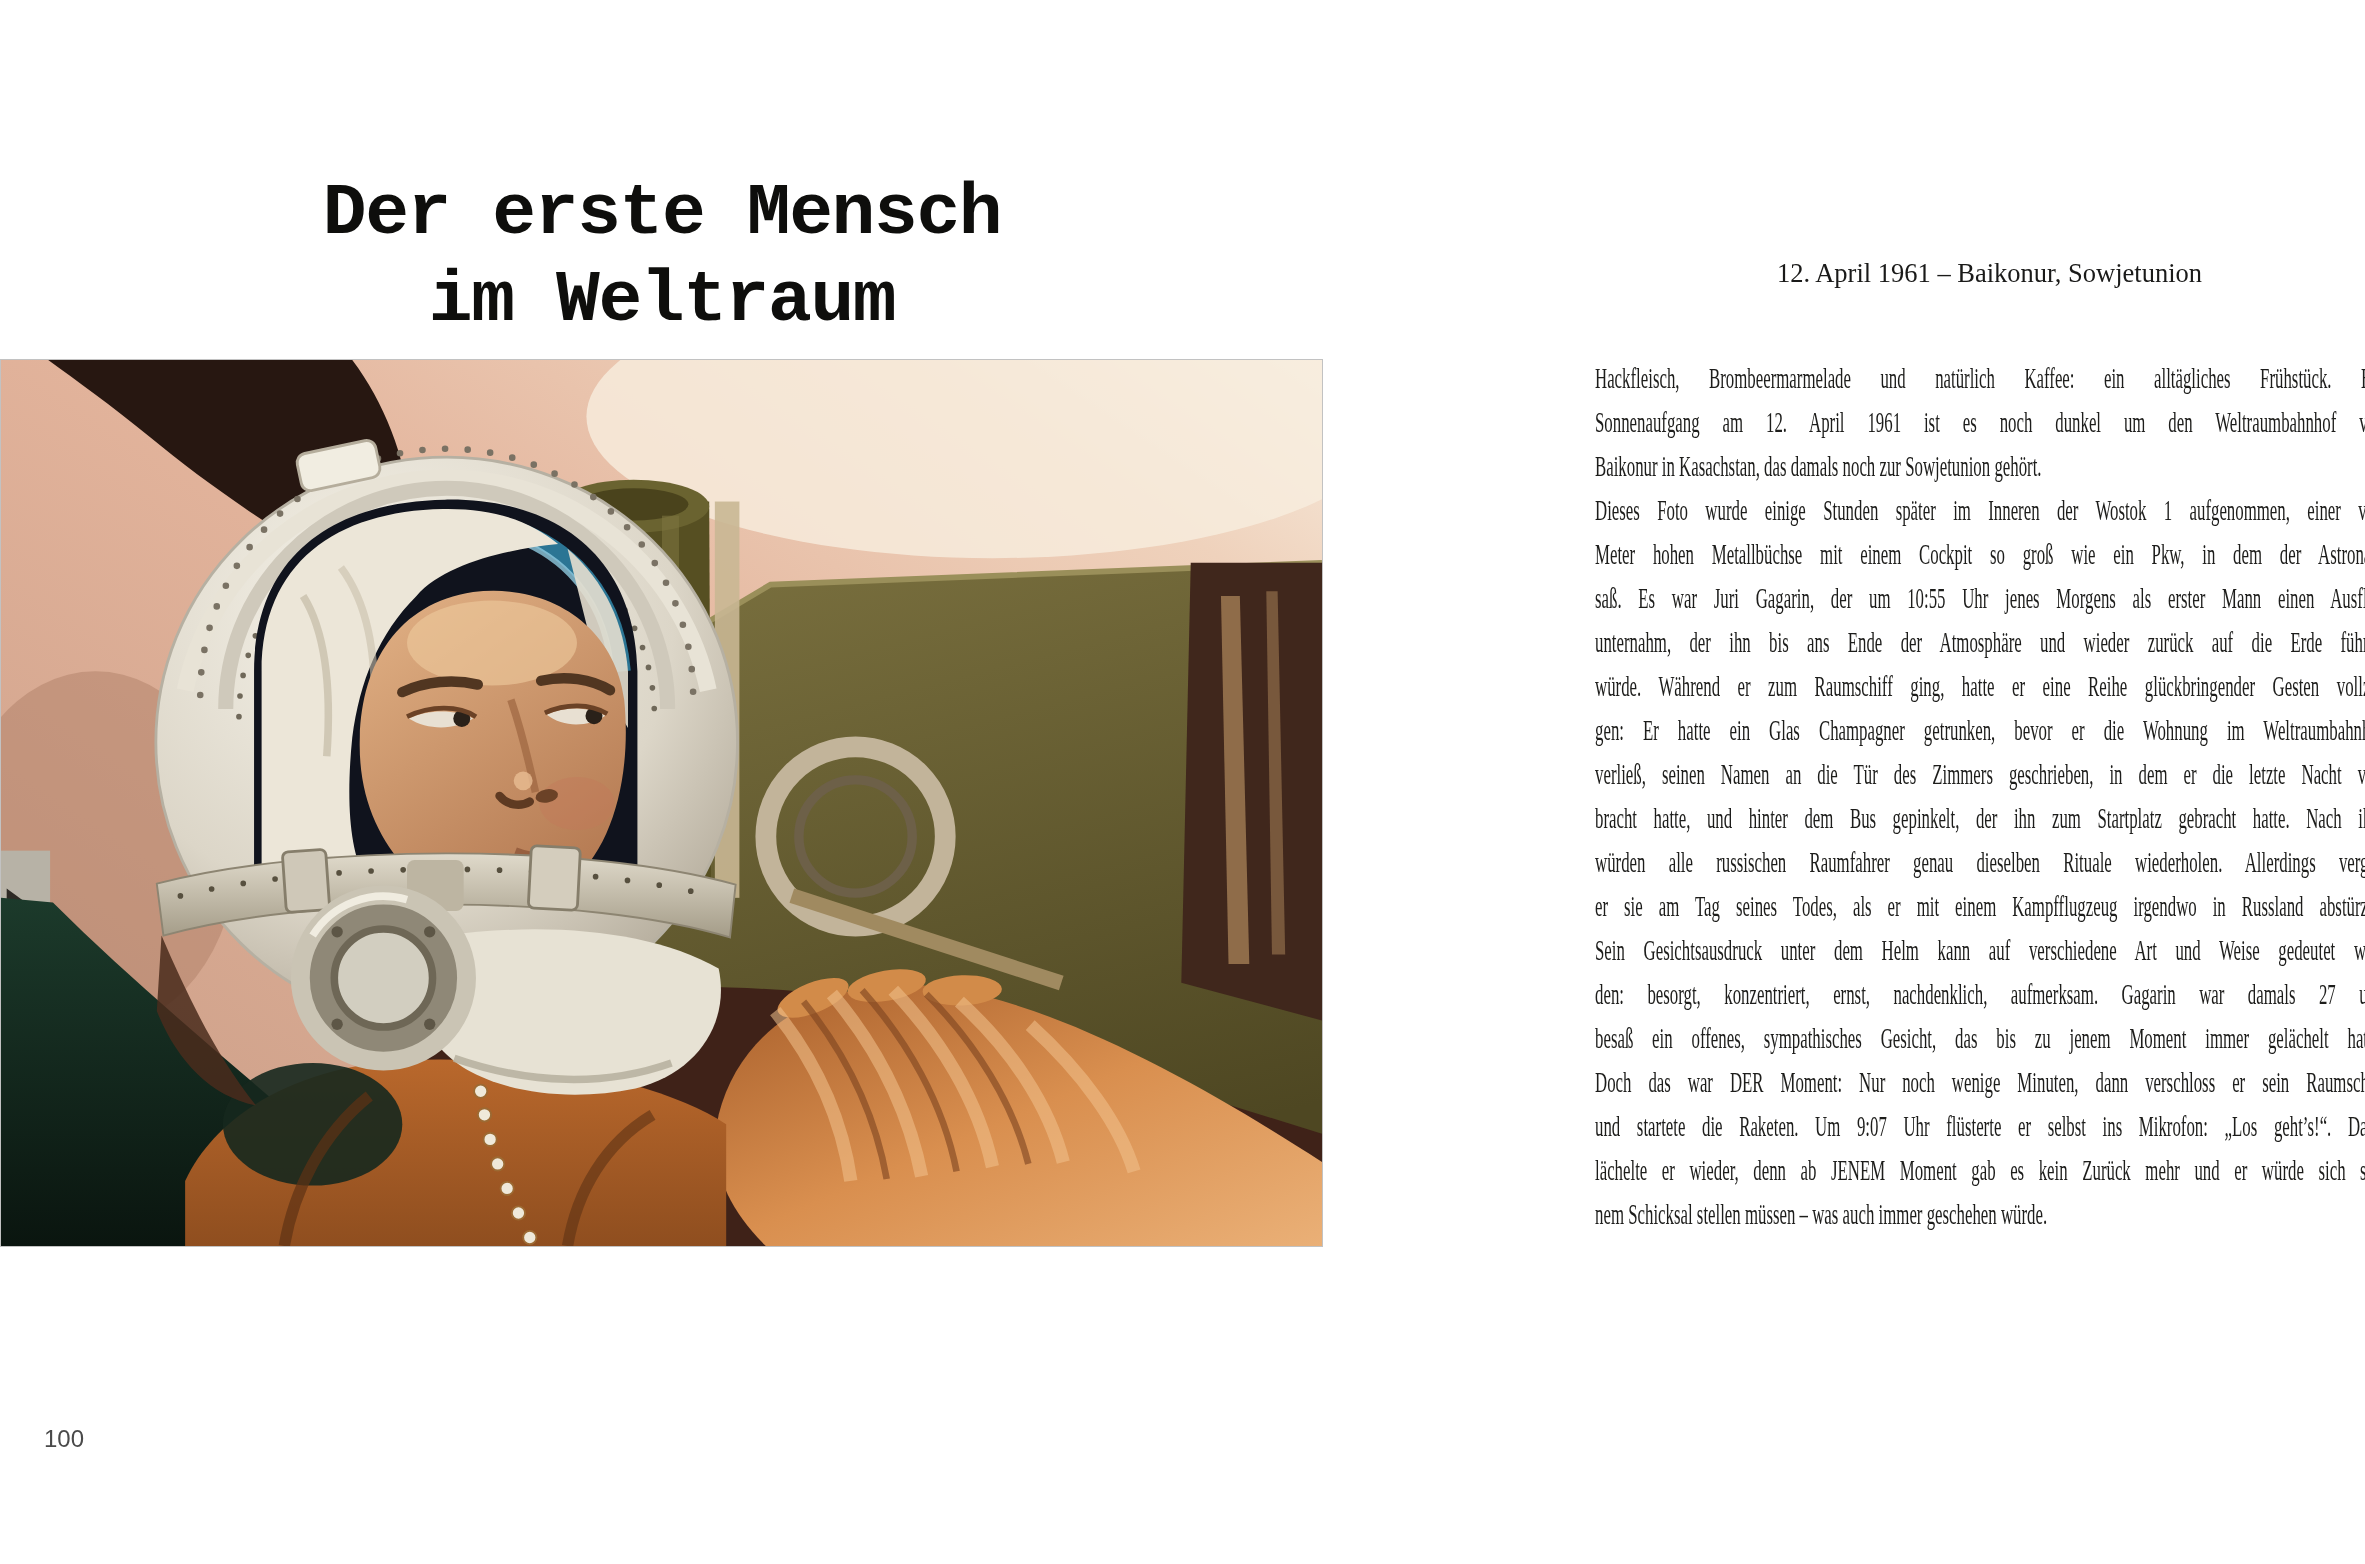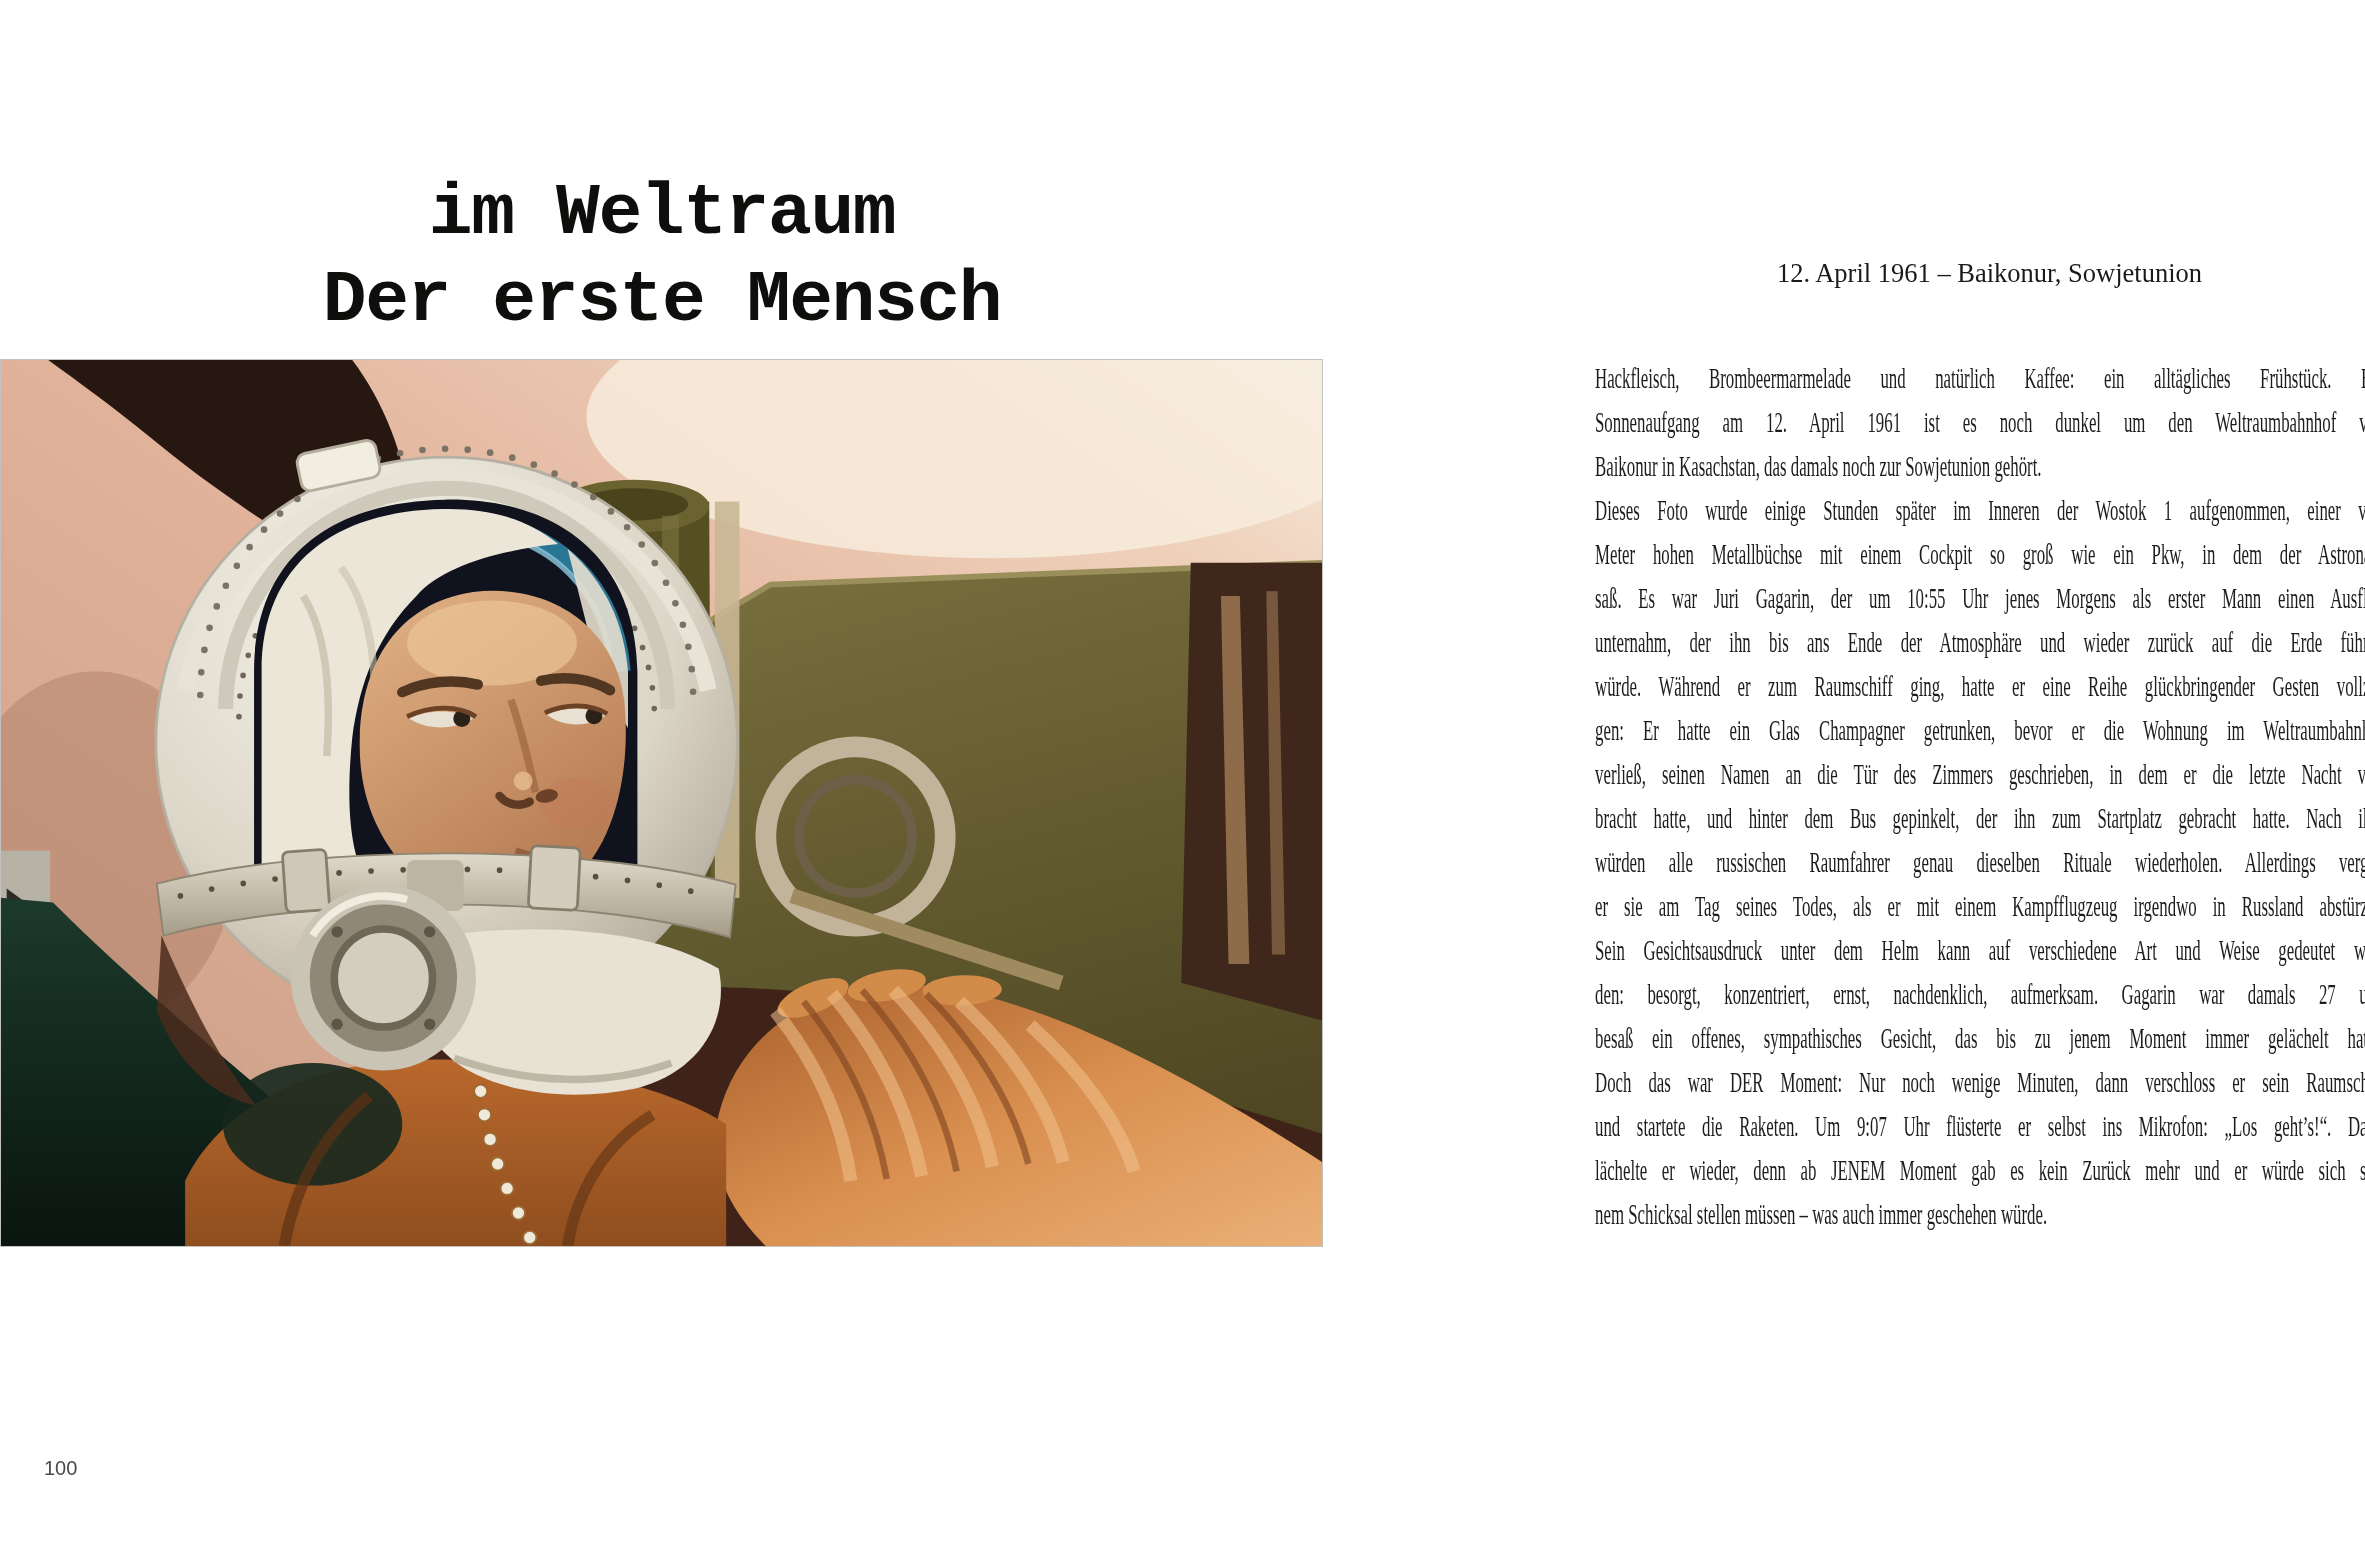--- a/index.html
+++ b/index.html
@@ -21,31 +21,31 @@
   .dateline{position:absolute;left:271px;top:258px;width:789px;text-align:center;
             font-size:26.5px;color:#1a1a19;}
 
   .bodytext{position:absolute;left:271px;top:356px;width:789px;}
   .line{height:44px;overflow:hidden;}
   .line-inner{width:1361px;transform:scaleX(0.58);transform-origin:left center;
               font-size:29px;line-height:44px;color:#1d1d1b;
               text-align:justify;text-align-last:justify;}
   .line.para-end .line-inner{text-align-last:left;}
 
-  .pagenum{position:absolute;top:1457px;font-family:"Liberation Sans",sans-serif;
-           font-size:20px;color:#4a4a4a;}
+  .pagenum{position:absolute;top:1425px;font-family:"Liberation Sans",sans-serif;
+           font-size:24px;color:#4a4a4a;}
   #left-page .pagenum{left:44px;}
 </style>
 </head>
 <body>
 
 <div class="page" id="left-page">
   <h1 class="title">
+    <span class="tline">Der erste Mensch</span>
     <span class="tline">im Weltraum</span>
-    <span class="tline">Der erste Mensch</span>
   </h1>
 
   <figure class="photo" style="margin:0;">
     <svg viewBox="0 0 1399 939" preserveAspectRatio="none" xmlns="http://www.w3.org/2000/svg">
       <defs>
         <linearGradient id="bgG" x1="0" y1="1" x2="1" y2="0">
           <stop offset="0" stop-color="#c99c85"></stop>
             <stop offset="0.55" stop-color="#e3b49c"></stop>
           <stop offset="0.85" stop-color="#efd2bc"></stop>
             <stop offset="1" stop-color="#f7ebdd"></stop>

